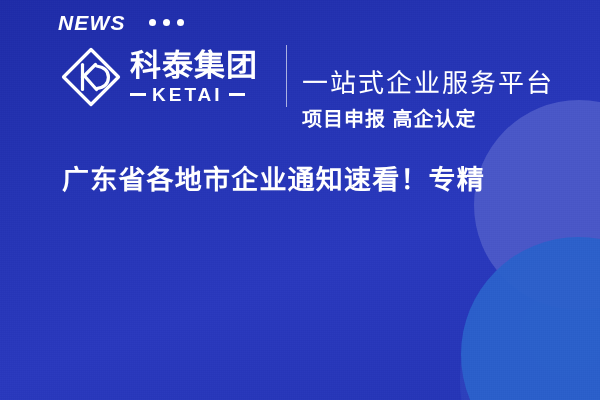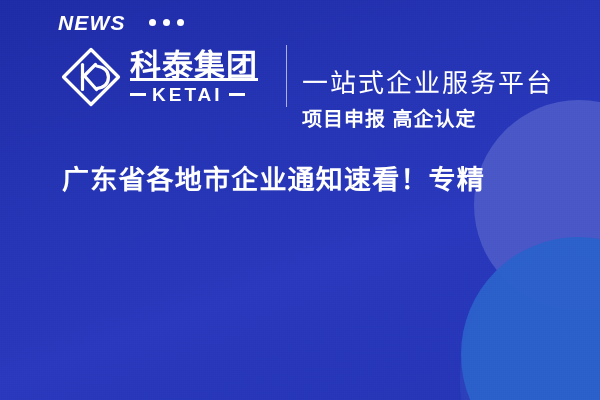--- a/index.html
+++ b/index.html
@@ -114,21 +114,20 @@
     flex-direction: column;
     justify-content: center;
   }
   #brand-cn {
     font-size: 31px;
     font-weight: 700;
     color: #ffffff;
     letter-spacing: 1px;
     line-height: 1.05;
     white-space: nowrap;
-    text-decoration: underline;
   }
   #brand-en-row {
     display: flex;
     align-items: center;
     gap: 6px;
     margin-top: 2px;
   }
   #brand-en-row .rule {
     display: block;
     width: 16px;

